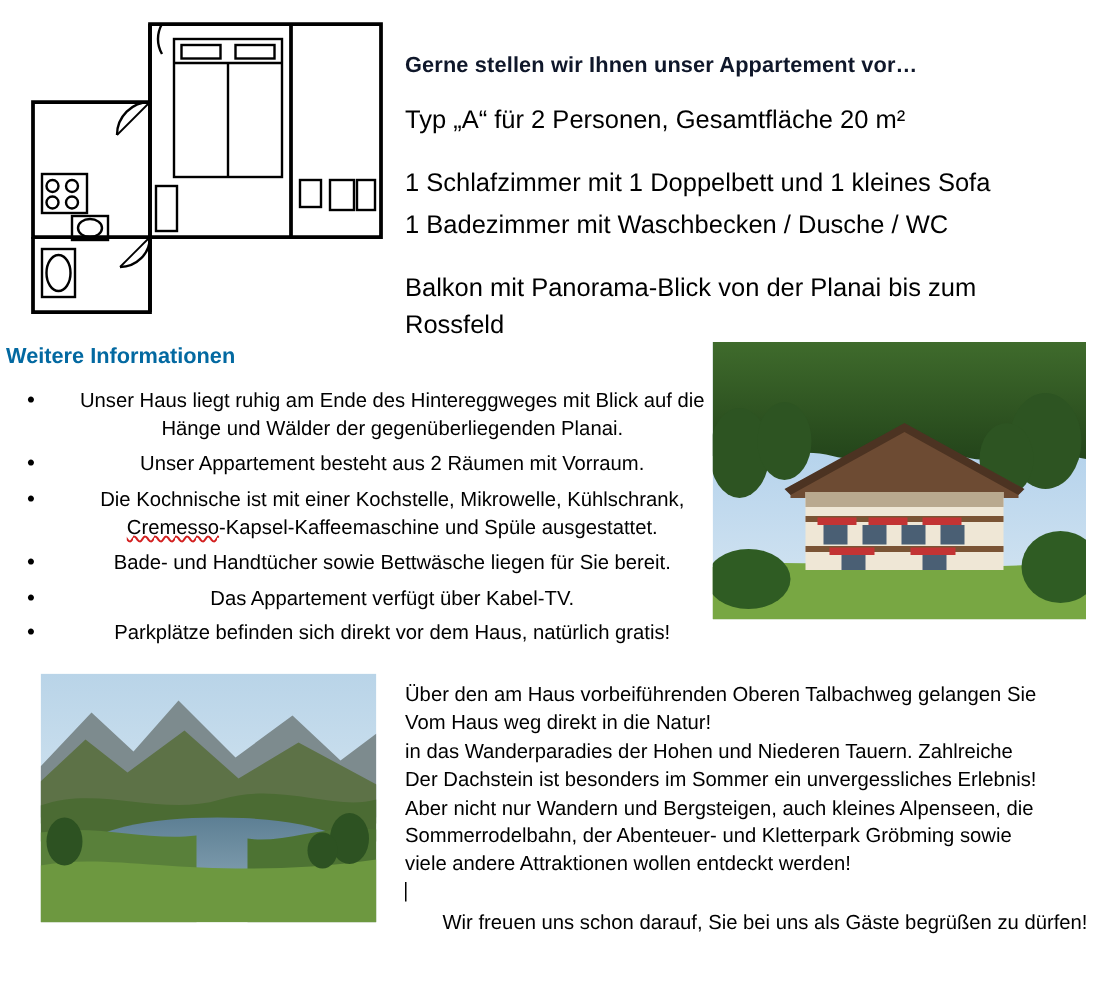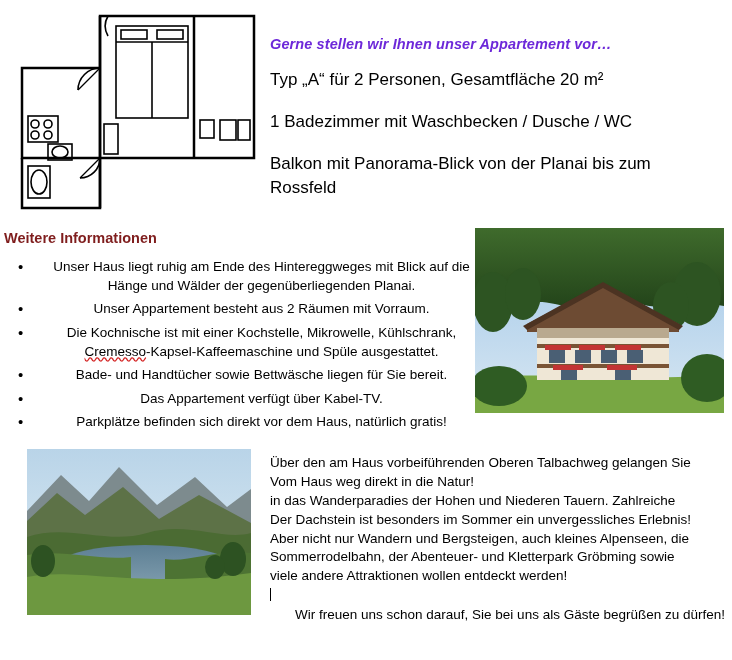--- a/index.html
+++ b/index.html
@@ -33,42 +33,41 @@
   .floorplan svg { display: block; }
 
   
   .intro {
     position: absolute;
     left: 270px;
     top: 36px;
     width: 450px;
   }
   .intro-heading {
-    color: #6d28d9;
+    color: #0f172a;
     font-weight: bold;
     font-size: 14.5px;
     margin: 0 0 16px 0;
     letter-spacing: 0.1px;
-    font-style: italic;
   }
   .intro-line {
     margin: 0 0 4px 0;
     font-size: 17px;
     line-height: 1.42;
   }
   .intro-gap {
     height: 14px;
   }
 
   
   .section-heading {
     position: absolute;
     left: 4px;
     top: 230px;
-    color: #7f1d1d;
+    color: #0369a1;
     font-weight: bold;
     font-size: 14.5px;
   }
 
   
   .bullets {
     position: absolute;
     left: 8px;
     top: 258px;
     width: 455px;
@@ -200,20 +199,21 @@
         <line x1="92" y1="60" x2="70" y2="82"></line>
         <line x1="92" y1="150" x2="72" y2="170"></line>
       </g>
     </svg>
   </div>
 
   <div class="intro">
     <div class="intro-heading">Gerne stellen wir Ihnen unser Appartement vor…</div>
     <div class="intro-line">Typ „A“ für 2 Personen, Gesamtfläche 20 m²</div>
     <div class="intro-gap"></div>
+    <div class="intro-line">1 Schlafzimmer mit 1 Doppelbett und 1 kleines Sofa</div>
     <div class="intro-line">1 Badezimmer mit Waschbecken / Dusche / WC</div>
     <div class="intro-gap"></div>
     <div class="intro-line">Balkon mit Panorama-Blick von der Planai bis zum Rossfeld</div>
   </div>
 
   <div class="section-heading">Weitere Informationen</div>
 
   <ul class="bullets">
     <li><span>Unser Haus liegt ruhig am Ende des Hintereggweges mit Blick auf die Hänge und Wälder der gegenüberliegenden Planai.</span></li>
     <li><span>Unser Appartement besteht aus 2 Räumen mit Vorraum.</span></li>

